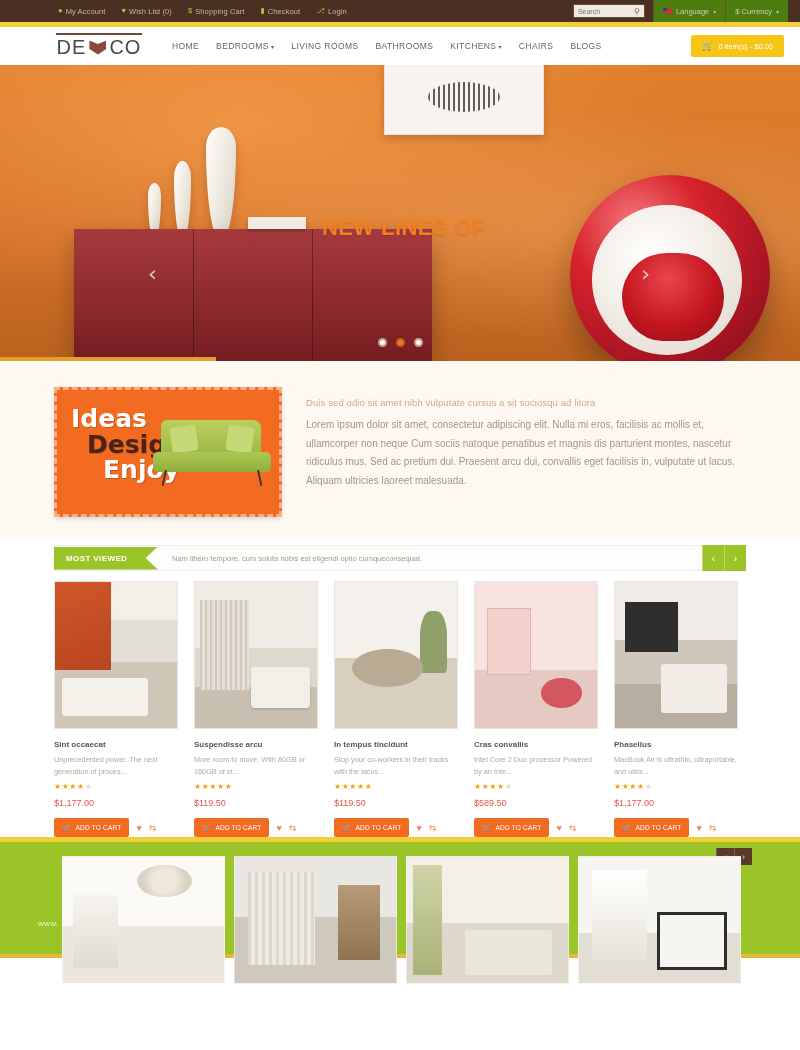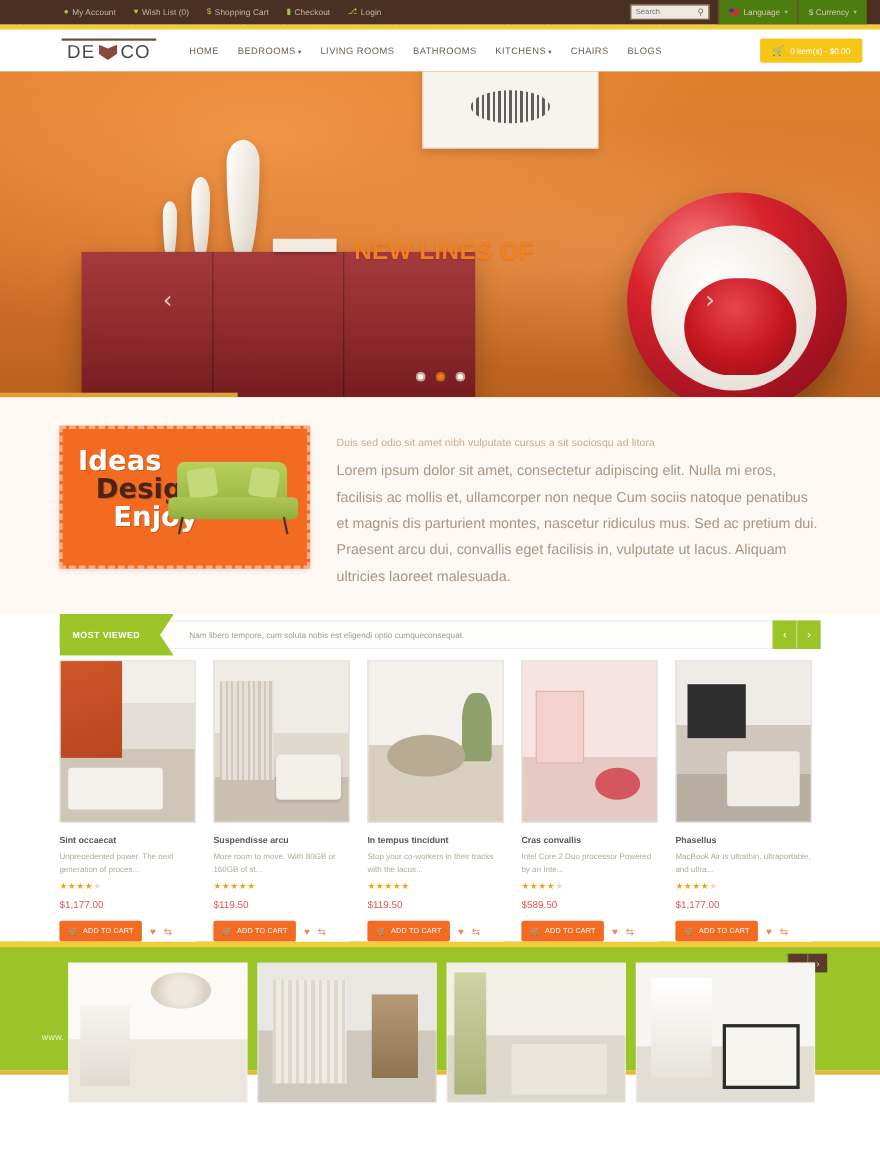--- a/index.html
+++ b/index.html
@@ -45,21 +45,21 @@
       linear-gradient(-45deg, #493022 25%, transparent 25%);
     background-size: 6px 10px; background-position: 0 0;
     background-color: #f3cd36;
   }
 
   
   .header { height: 38px; background: #fff; display: flex; align-items: center; padding: 0 16px; }
   .logo { margin-left: 40px; display: flex; flex-direction: column; align-items: center; }
   .logo-bar { width: 86px; height: 2px; background: #6b4c3a; margin-bottom: 1px; }
   .logo-word {
-    display: flex; align-items: center; gap: 1px; font-size: 17px; letter-spacing: 1px;
+    display: flex; align-items: center; gap: 1px; font-size: 20px; letter-spacing: 1px;
     color: #4a4a4a; font-family: "Liberation Sans", sans-serif; font-weight: 400;
   }
   .logo-mark {
     width: 17px; height: 14px; background: #8a4a3c; margin: 0 2px;
     clip-path: polygon(0 0, 50% 25%, 100% 0, 100% 60%, 50% 100%, 0 60%);
   }
   .nav { display: flex; align-items: center; gap: 17px; margin-left: 30px; }
   .nav a {
     font-size: 8.5px; color: #6d6258; letter-spacing: .4px; text-decoration: none;
     cursor: pointer; white-space: nowrap;
@@ -166,29 +166,29 @@
                background: linear-gradient(180deg,#aec754,#8fae3c); border-radius: 5px; }
   .cush { position: absolute; top: 6px; width: 26px; height: 26px; background: #c6d978;
           border-radius: 4px; transform: rotate(-8deg); }
   .cush.a { left: 18px; } .cush.b { left: 74px; transform: rotate(9deg); }
   .leg { position: absolute; top: 50px; width: 2px; height: 16px; background: #3a3a2a;
          transform-origin: top center; }
   .leg.l1{left:12px;transform:rotate(12deg);} .leg.l2{left:104px;transform:rotate(-12deg);}
   .welcome-copy { flex: 1; padding-top: 2px; }
   .wc-title { font-size: 20px; color: #5a5a5a; font-weight: normal; letter-spacing: .3px; }
   .wc-sub { font-size: 9.5px; color: #c9ab8d; margin-top: 8px; letter-spacing: .1px; }
-  .wc-body { font-size: 13px; color: #a89684; line-height: 1.85; margin-top: 8px; }
+  .wc-body { font-size: 10px; color: #a89684; line-height: 1.85; margin-top: 8px; }
 
   
   .mv-wrap { width: 692px; margin: 6px auto 0; }
   .mv-bar { height: 26px; background: #fdfdfb; border: 1px solid #ececea;
             display: flex; align-items: center; position: relative; }
   .mv-tag {
     background: #9ac428; color: #fff; font-size: 8px; font-weight: bold; letter-spacing: .4px;
-    height: 38px; display: flex; align-items: center; padding: 0 14px 0 12px; margin: -1px 0 -1px -1px;
+    height: 23px; display: flex; align-items: center; padding: 0 14px 0 12px; margin: -1px 0 -1px -1px;
     clip-path: polygon(0 0, 100% 0, 88% 50%, 100% 100%, 0 100%);
     width: 104px;
   }
   .mv-sub { font-size: 7.5px; color: #a39b90; margin-left: 14px; }
   .mv-nav { position: absolute; right: -1px; top: -1px; display: flex; }
   .mv-nav span {
     width: 22px; height: 26px; background: #9ac428; color: #fff; font-size: 10px;
     display: flex; align-items: center; justify-content: center; cursor: pointer;
     border-left: 1px solid rgba(255,255,255,.35);
   }

